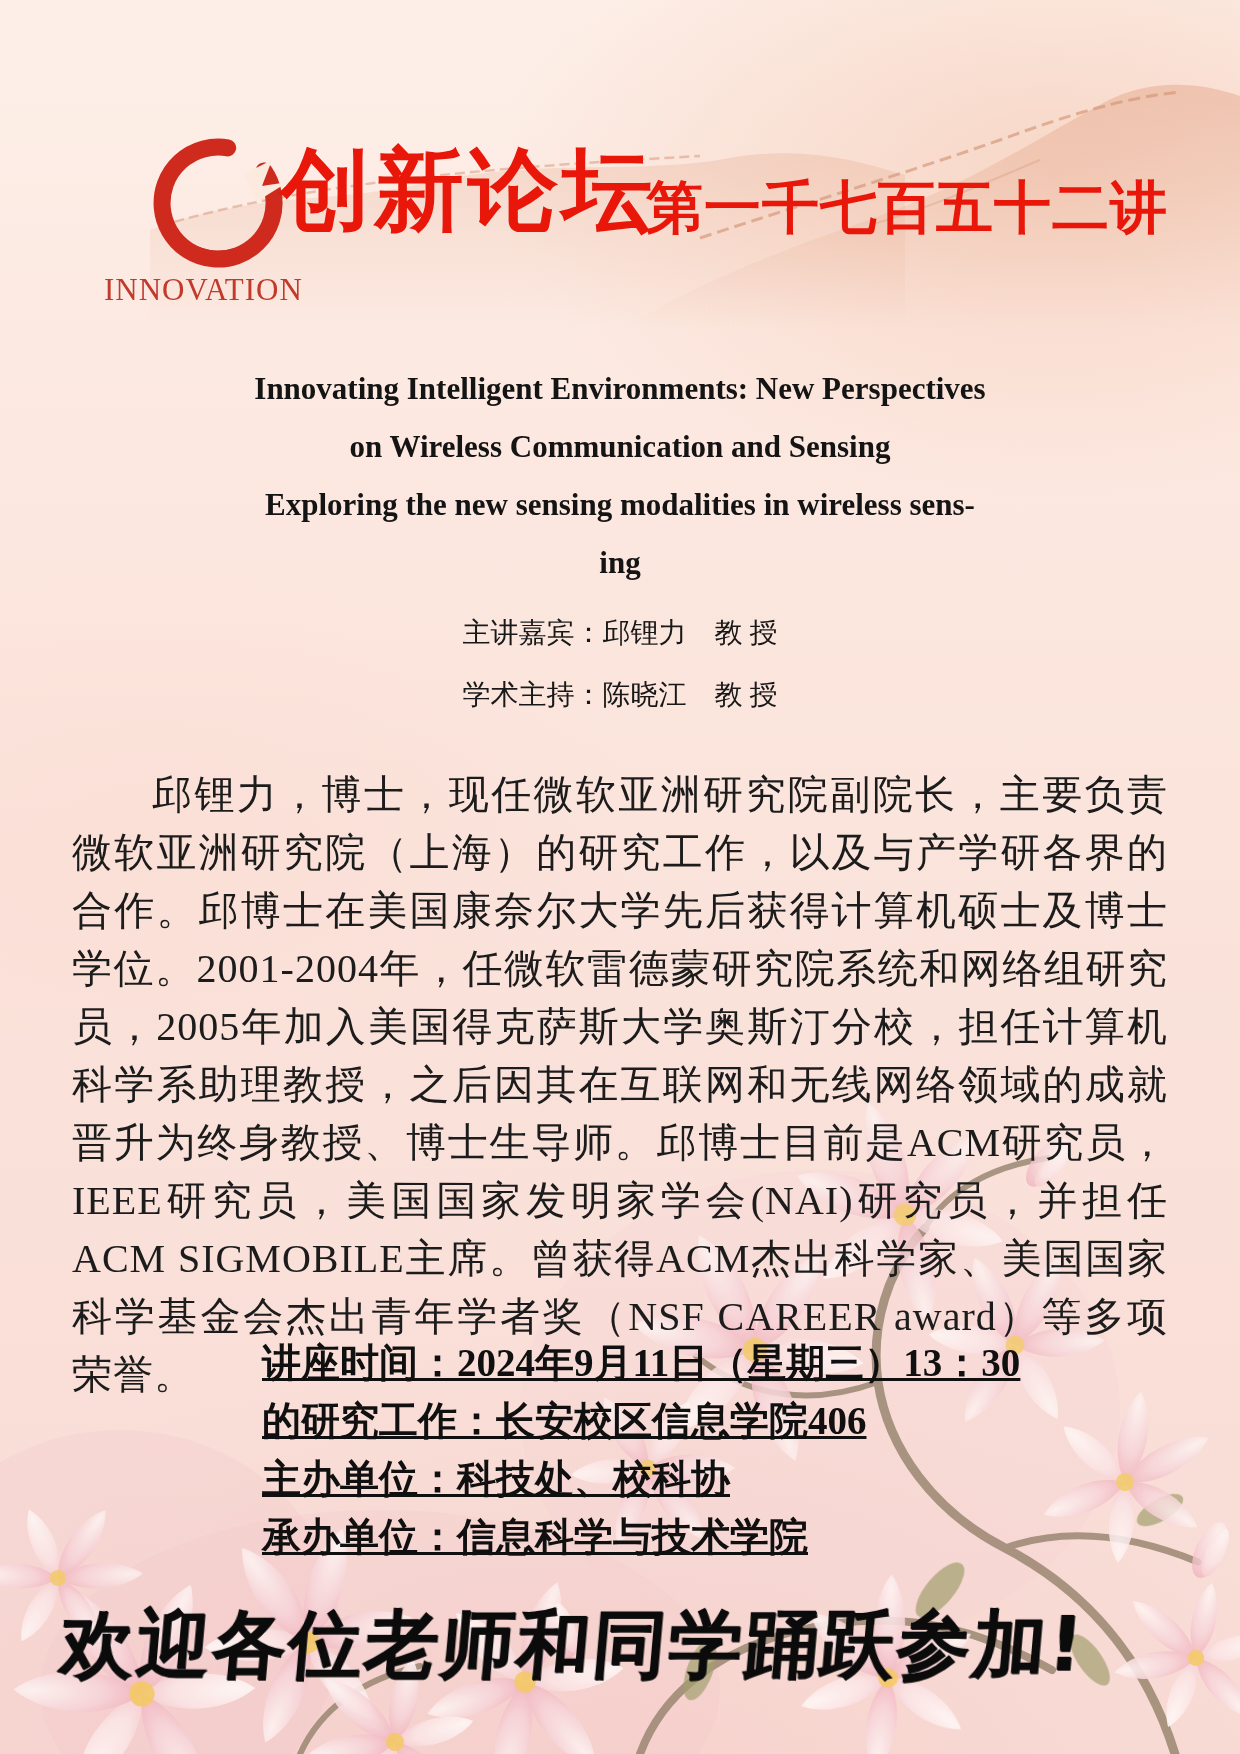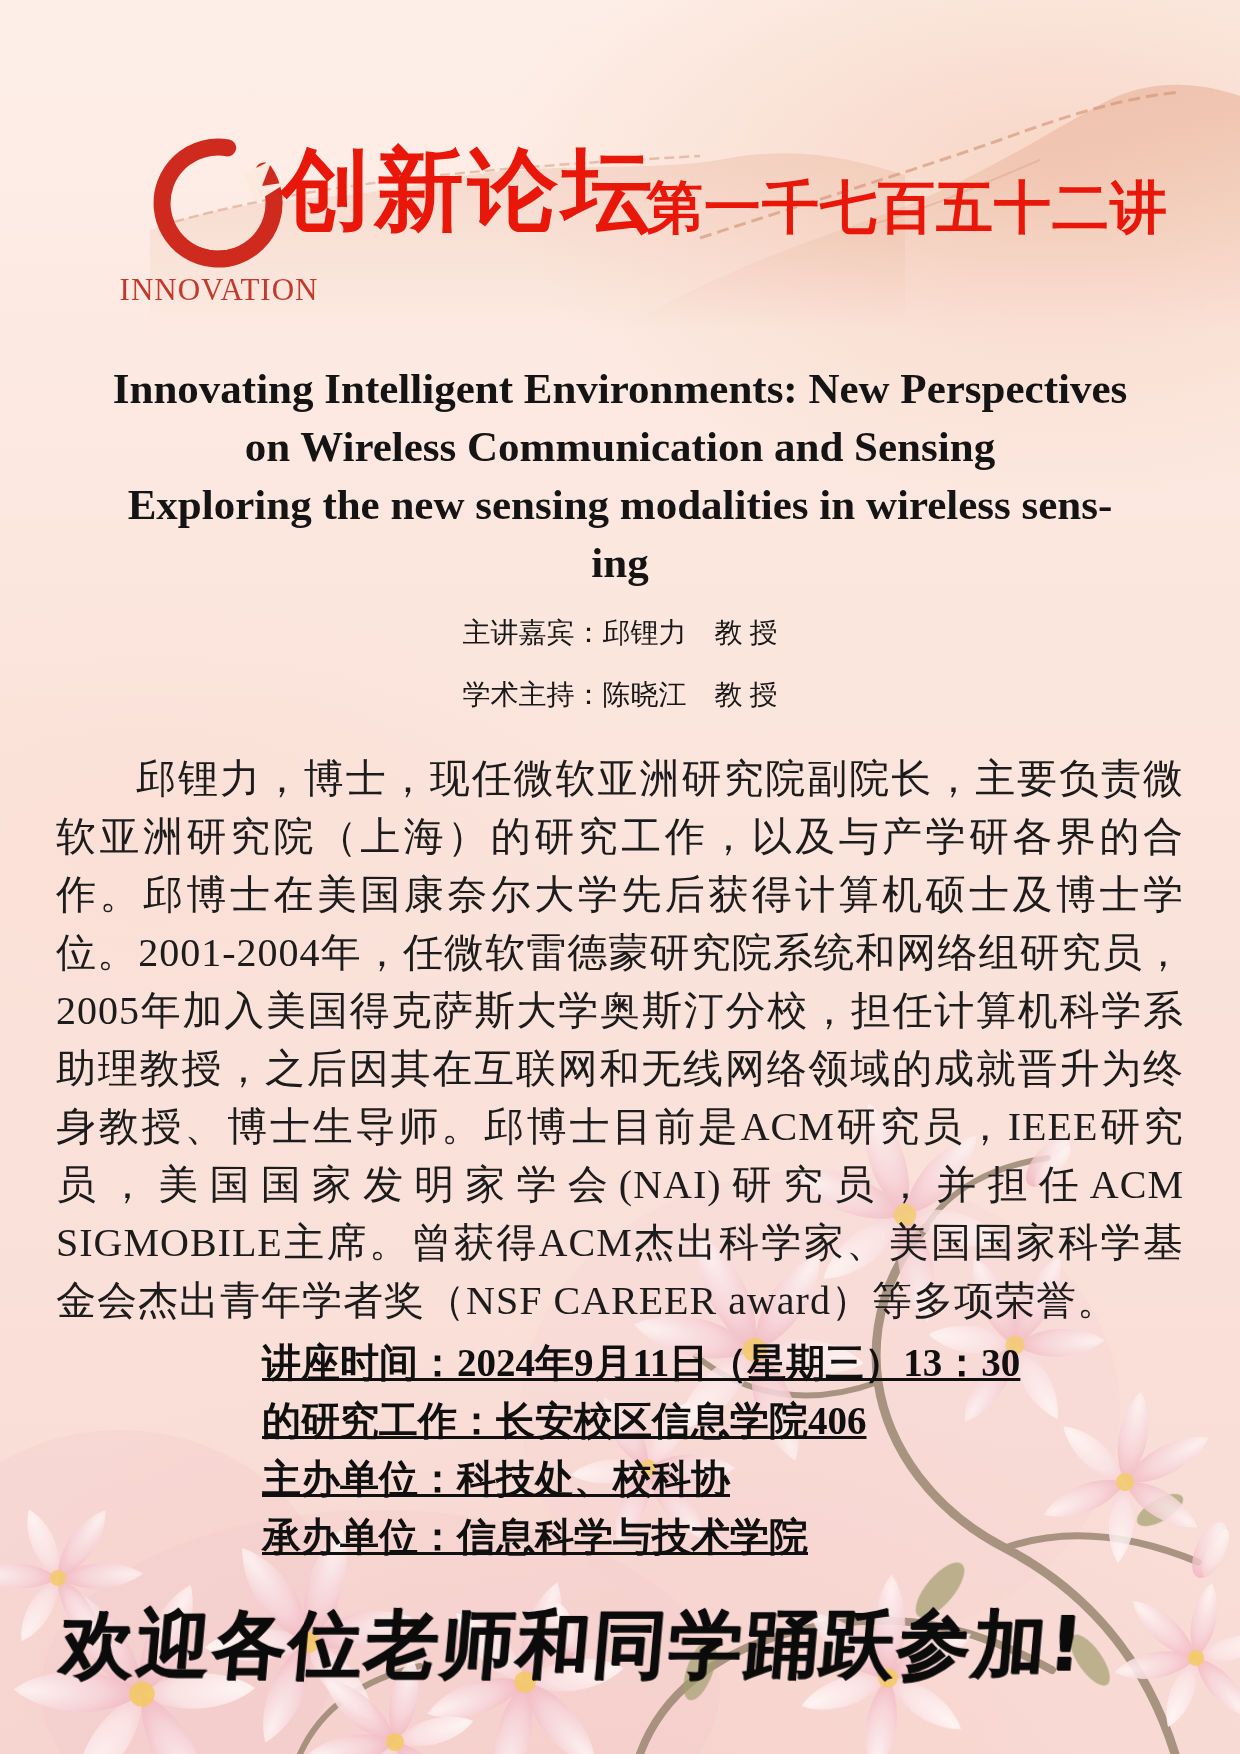--- a/index.html
+++ b/index.html
@@ -15,47 +15,47 @@
       radial-gradient(1050px 640px at 50% 102%, rgba(247,203,198,0.55), rgba(247,203,198,0) 72%),
       linear-gradient(180deg,#fdefe8 0%,#fce8e0 26%,#fae3db 52%,#f9dfd8 78%,#f8dcd6 100%);
   }
   .mountains{position:absolute;left:0;top:0;z-index:0;}
   .flowers{position:absolute;left:0;bottom:0;z-index:1;}
   .layer{position:absolute;z-index:2;}
 
   .logo-icon{position:absolute;left:140px;top:130px;z-index:2;}
   .logo-word{
     position:absolute;left:104px;top:272px;width:230px;z-index:2;
-    text-align:center;font-size:31px;letter-spacing:1px;
+    text-align:left;font-size:31px;letter-spacing:1px;
     color:#c23a2c;font-family:"Liberation Serif","DejaVu Serif",serif;
   }
   .forum-title{
     position:absolute;left:280px;top:142px;z-index:2;
     font-size:90px;line-height:96px;font-weight:900;letter-spacing:4px;
     color:#e9170a;font-family:"DejaVu Sans","Liberation Sans",sans-serif;
   }
   .lecture-no{
     position:absolute;left:646px;top:176px;z-index:2;
     font-size:57px;line-height:62px;font-weight:700;letter-spacing:1px;
     color:#e9170a;font-family:"DejaVu Sans","Liberation Sans",sans-serif;
   }
   .en-title{
     position:absolute;left:18px;right:18px;top:360px;z-index:2;
-    text-align:center;font-size:43px;line-height:58px;font-weight:700;
+    text-align:center;font-size:31px;line-height:58px;font-weight:700;
     color:#141414;letter-spacing:0;
   }
   .speakers{
     position:absolute;left:0;right:0;top:602px;z-index:2;
     text-align:center;font-size:28px;line-height:62px;font-weight:500;
     color:#181818;
   }
   .bio{
     position:absolute;left:56px;right:56px;top:750px;z-index:2;
     font-size:40px;line-height:58px;letter-spacing:1px;
-    text-align:justify;text-indent:80px;color:#1c1c1c;margin:0;
+    text-align:justify;text-indent:80px;color:#1c1c1c;margin:16px;
   }
   .details{
     position:absolute;left:262px;top:1334px;z-index:2;
     font-size:39px;line-height:58px;font-weight:700;color:#101010;text-decoration:underline;
   }
   .detail-row span{white-space:pre;}
   .banner{
     position:absolute;left:0;right:0;top:1596px;z-index:3;
     text-align:center;font-size:74px;font-weight:900;letter-spacing:2px;
     color:#0b0b0b;

